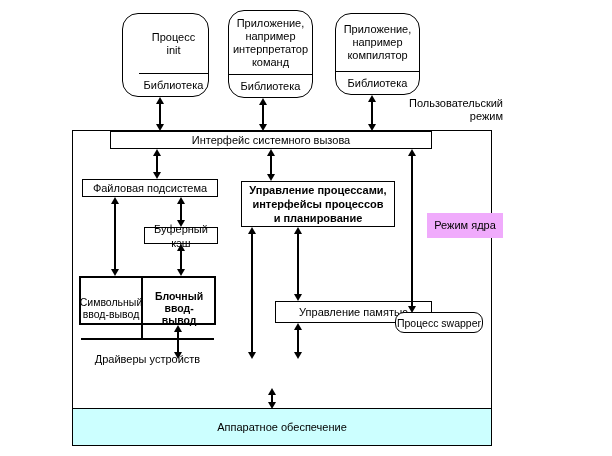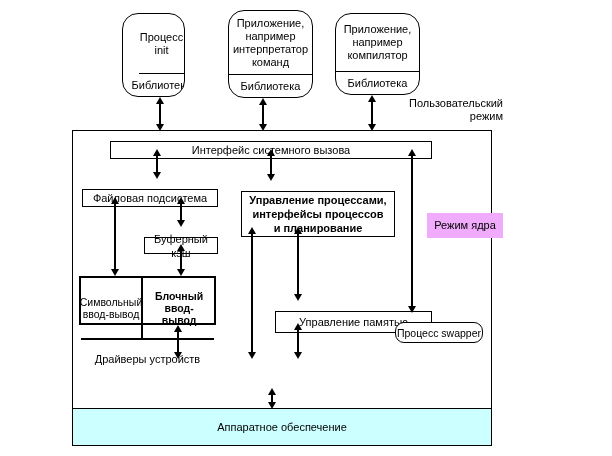--- a/index.html
+++ b/index.html
@@ -49,21 +49,20 @@
 
   
   .box {
     position: absolute;
     background: #fff;
     border: 1px solid #000;
     display: flex; align-items: center; justify-content: center;
     text-align: center;
     font-size: 11px; line-height: 14px;
     z-index: 2;
-    margin-top: 10px;
   }
   .box.syscall  { left:110px; top:131px; width:322px; height:18px; }
   .box.file     { left:82px;  top:179px; width:136px; height:18px; }
   .box.proc     { left:241px; top:181px; width:154px; height:46px; padding:0 6px;font-weight:bold; }
   .box.buf      { left:144px; top:227px; width:74px;  height:17px; }
   .box.mem      { left:275px; top:301px; width:157px; height:22px; }
   .box.swapper  {
     left:395px; top:312px; width:88px; height:21px;
     border-radius: 9px; border-width:1.5px;
     font-size: 10.5px; z-index: 4;
@@ -135,21 +134,21 @@
     width:0; height:0;
     border-left:4px solid transparent; border-right:4px solid transparent;
     border-top:7px solid #000;
   }
 </style>
 </head>
 <body>
 
 <div class="canvas">
 
-  <div class="app-box" style="left:122px; top:13px; width:63px; height:84px;padding-left:16px;">
+  <div class="app-box" style="left:122px; top:13px; width:87px; height:84px;padding-left:16px;">
     <div class="app-title">Процесс init</div>
     <div class="app-lib">Библиотека</div>
   </div>
 
   <div class="app-box" style="left:228px; top:10px; width:85px; height:88px;">
     <div class="app-title">Приложение, например интерпретатор команд</div>
     <div class="app-lib">Библиотека</div>
   </div>
 
   <div class="app-box" style="left:335px; top:13px; width:85px; height:82px;">

